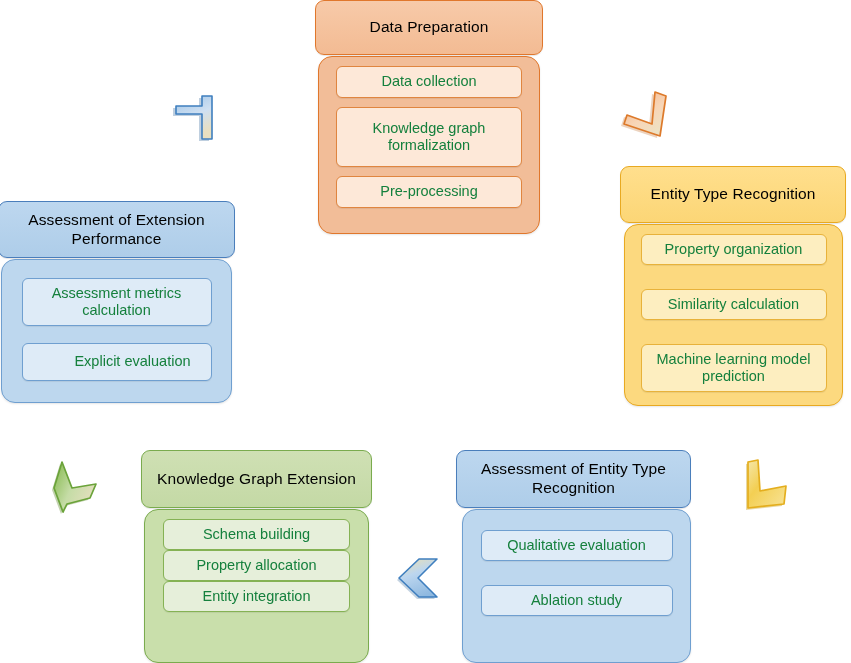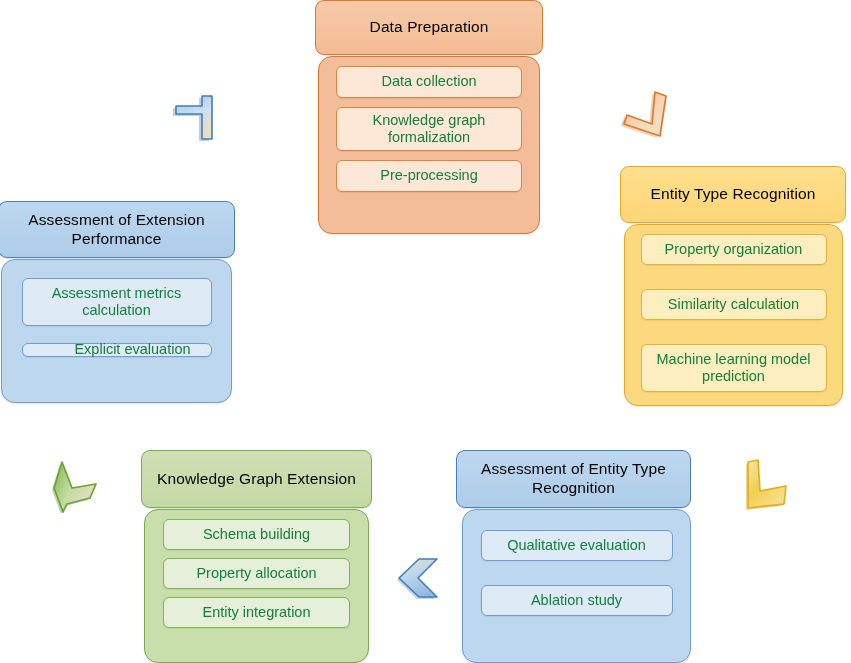--- a/index.html
+++ b/index.html
@@ -91,21 +91,21 @@
     border-color: #e0772c;
     padding-top: 9px;
     gap: 9px;
   }
   #phase-data-prep .sub-item {
     background: #fde8d8;
     border-color: #e0853f;
     width: 186px;
   }
   #phase-data-prep .sub-item.one-line { height: 32px; }
-  #phase-data-prep .sub-item.two-line { height: 44px; }
+  #phase-data-prep .sub-item.two-line { height: 60px; }
 
   
   #phase-etr { left: 620px; top: 166px; width: 226px; height: 241px; }
   #phase-etr .phase-header {
     width: 226px; height: 57px;
     background: linear-gradient(180deg,#ffdf8d 0%,#fcd676 100%);
     border-color: #e8a921;
   }
   #phase-etr .phase-body {
     top: 58px; width: 219px; height: 182px; left: 4px;
@@ -135,36 +135,35 @@
     border-color: #6f9fd0;
     padding-top: 9px;
     gap: 8px;
   }
   #phase-aep .sub-item {
     background: #deebf7;
     border-color: #6f9fd0;
     width: 190px;
     margin-top: 9px;
   }
-  #phase-aep .sub-item.one-line { height: 14px; padding-left: 32px; }
+  #phase-aep .sub-item.one-line { height: 38px; padding-left: 32px; }
   #phase-aep .sub-item.two-line { height: 48px; }
 
   
   #phase-kge { left: 141px; top: 450px; width: 231px; height: 213px; }
   #phase-kge .phase-header {
     width: 231px; height: 58px;
     background: linear-gradient(180deg,#cfe0b4 0%,#c4d9a5 100%);
     border-color: #7aab4e;
   }
   #phase-kge .phase-body {
     top: 59px; width: 225px; height: 154px; left: 3px;
     background: #c9dfab;
     border-color: #7aab4e;
     padding-top: 9px;
-    gap: 8px;
   }
   #phase-kge .sub-item {
     background: #e6efda;
     border-color: #85b254;
     width: 187px;
   }
   #phase-kge .sub-item.one-line { height: 31px; }
 
   
   #phase-aetr { left: 456px; top: 450px; width: 235px; height: 213px; }

